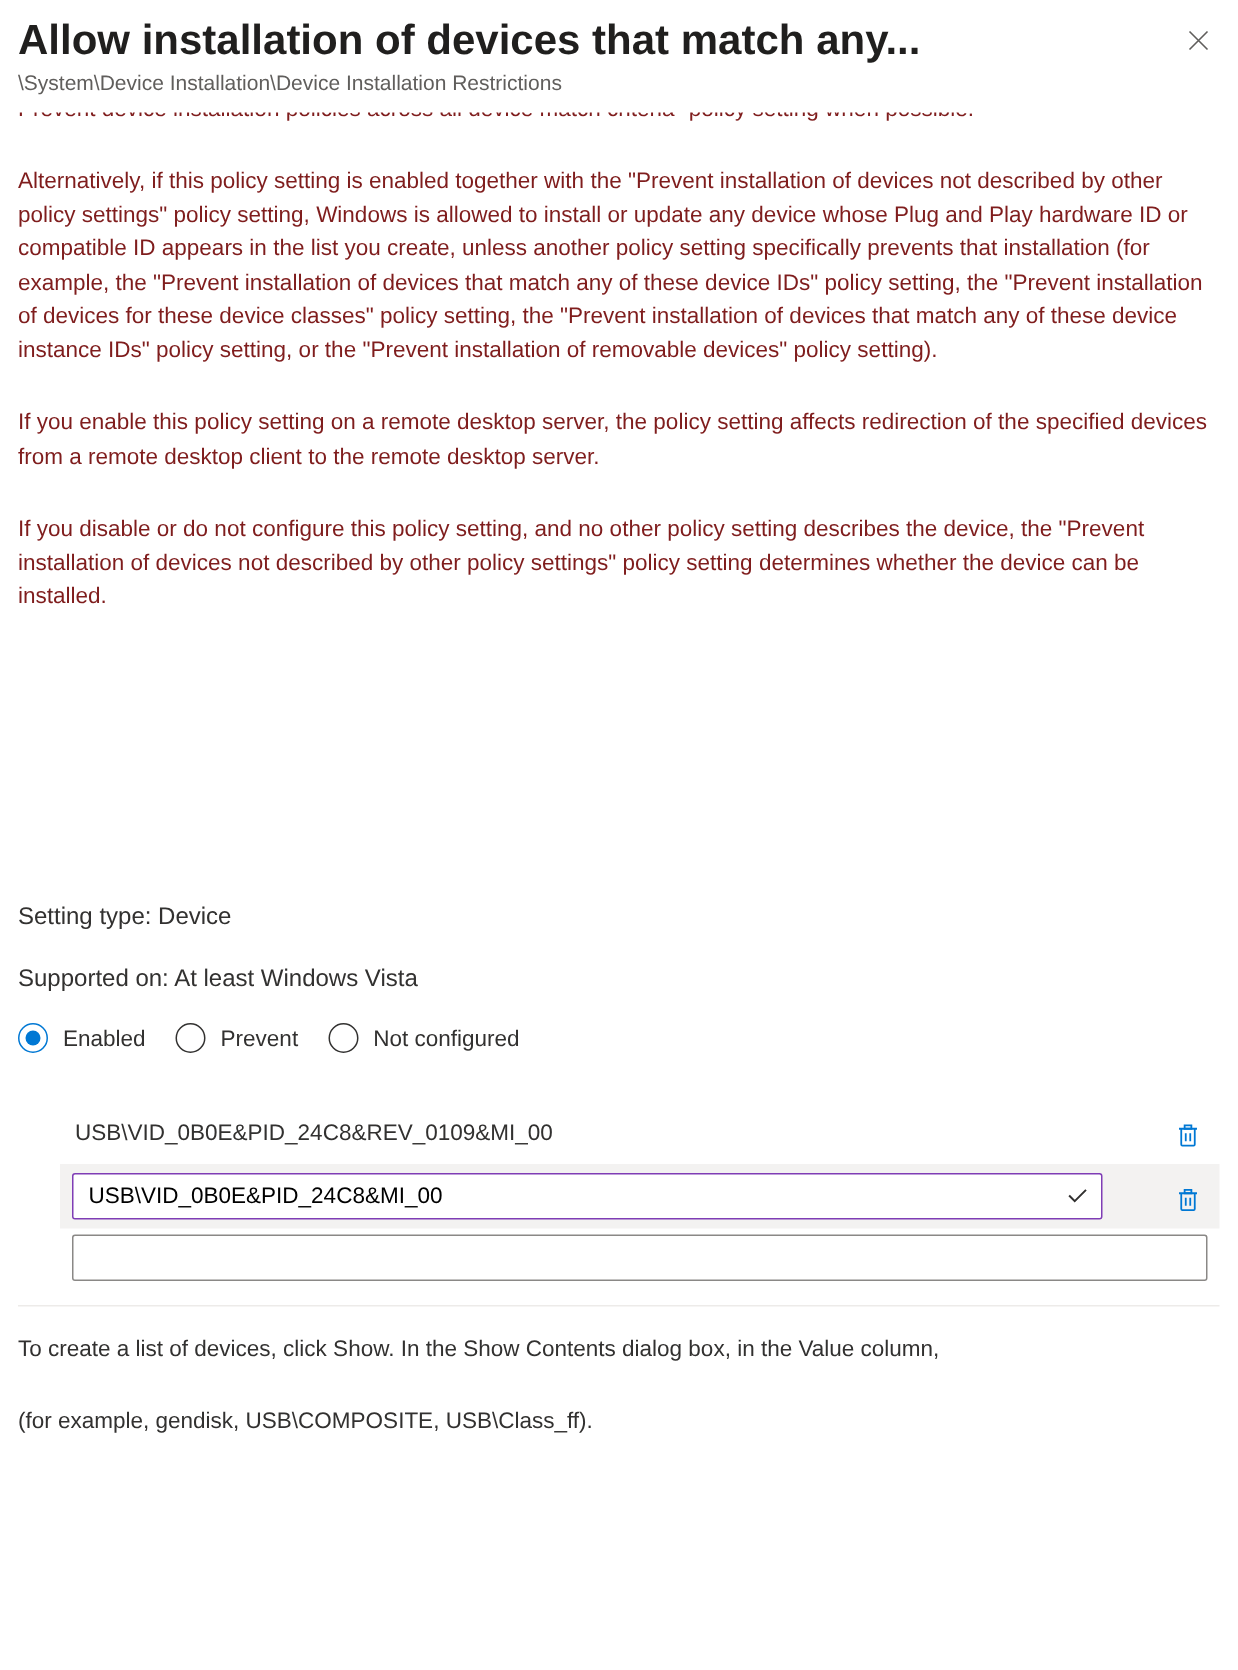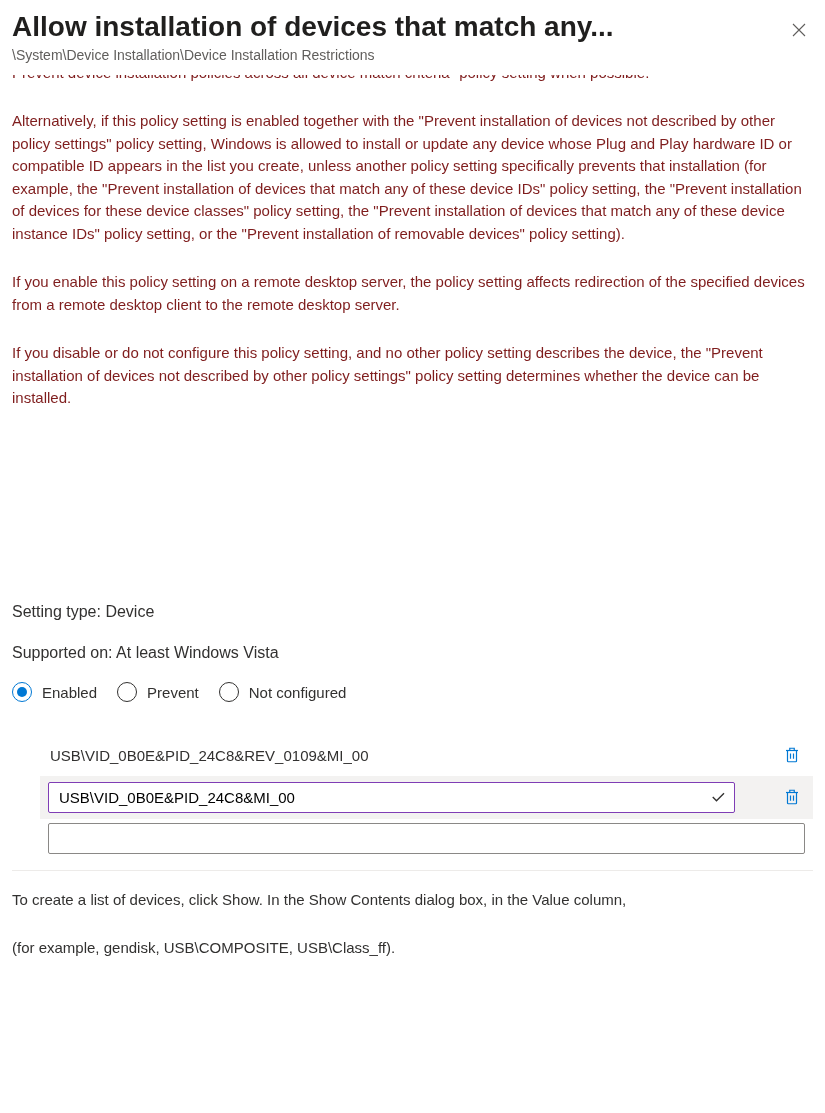--- a/index.html
+++ b/index.html
@@ -10,21 +10,21 @@
     background: #fff;
     font-size: 15px;
     line-height: 1.4;
   }
   .panel {
     width: 825px;
     padding: 0 12px 24px 12px;
   }
   .header-row {
     display: flex;
-    align-items: flex-end;
+    align-items: center;
     justify-content: space-between;
     padding-top: 10px;
   }
   .title {
     font-size: 28px;
     font-weight: 600;
     color: #201f1e;
     line-height: 1.2;
     margin: 0;
     white-space: nowrap;
@@ -62,21 +62,21 @@
     background:#fff;
   }
   .radio-circle.checked { border-color:#0078d4; }
   .radio-circle.checked::after {
     content:""; position:absolute; top:4px; left:4px; width:10px; height:10px;
     border-radius:50%; background:#0078d4;
   }
   .field-label { font-size:15px; margin: 0 0 12px 0; }
   .list-wrap { padding-left: 28px; }
   .row {
-    display:flex; align-items:center; gap:10px;
+    display:flex; align-items:flex-end; gap:10px;
     padding: 6px 8px;
   }
   .row.editing { background:#f3f2f1;gap:44px; }
   .row .content { flex:1; font-size:15px; padding:4px 2px; }
   .text-input {
     width:100%;
     font-size:15px;
     font-family:inherit;
     padding: 6px 36px 6px 10px;
     border:1px solid #7f3db5;

